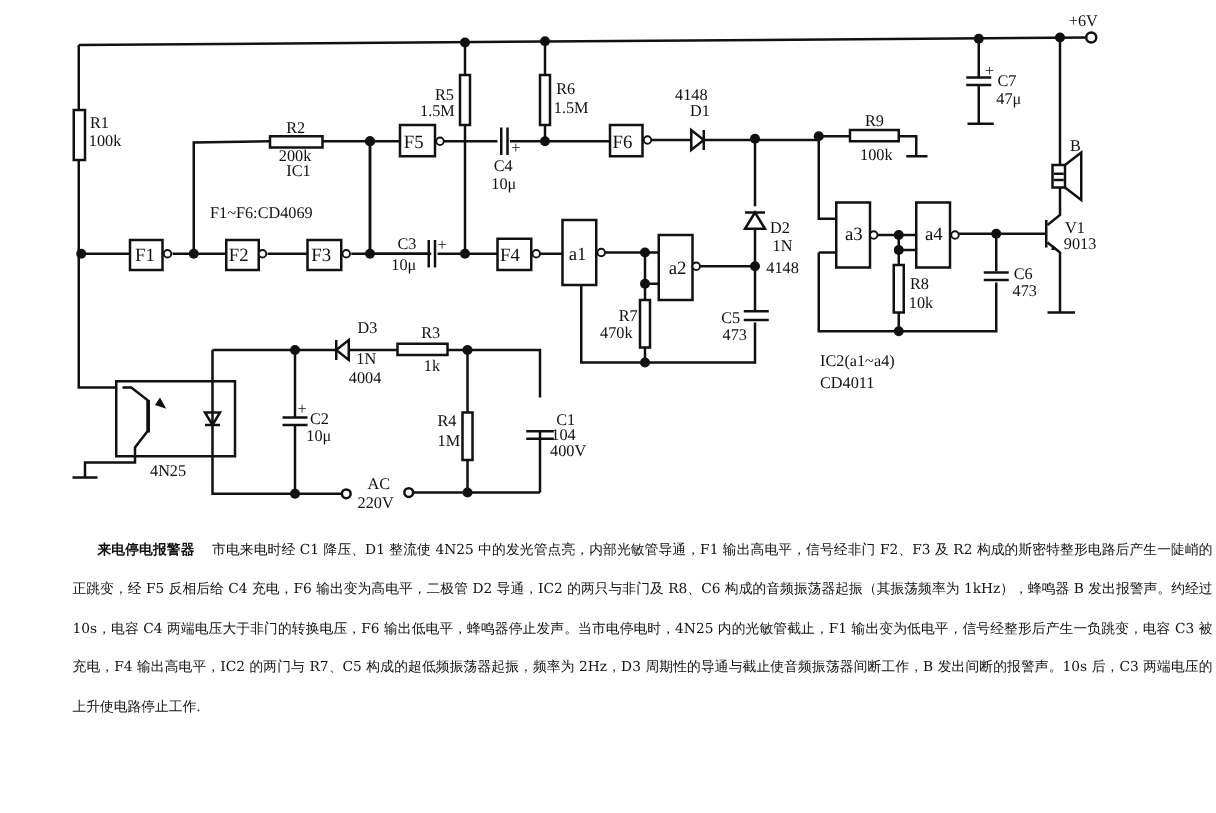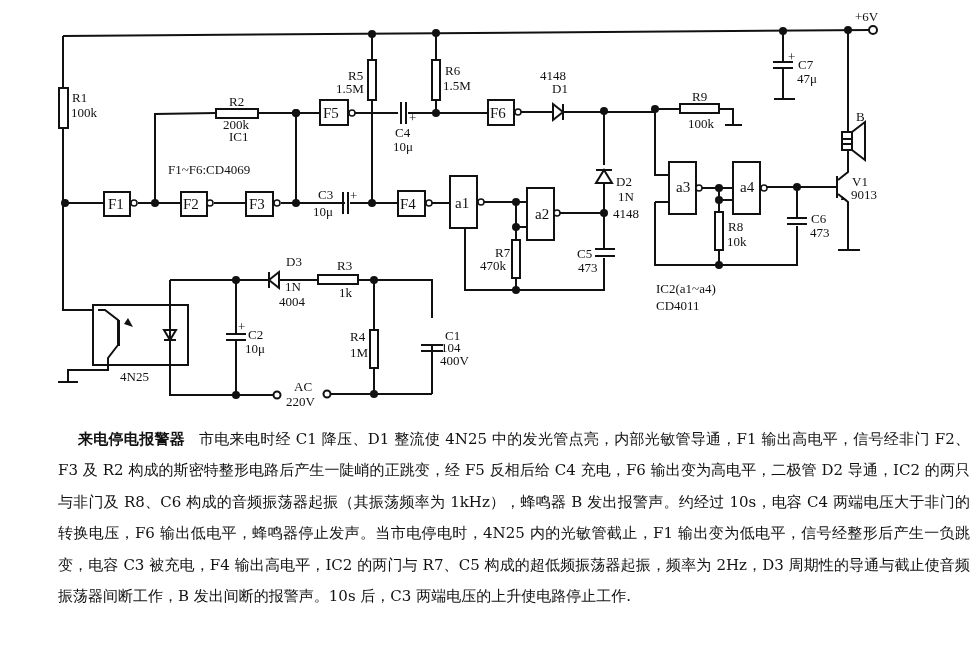--- a/index.html
+++ b/index.html
@@ -3,21 +3,21 @@
 <meta charset="utf-8">
 <style>
   html, body { margin:0; padding:0; background:#ffffff; }
   body { width:973px; height:650px; position:relative; overflow:hidden; font-family:"Liberation Serif", serif; color:#111; }
   #schematic { position:absolute; left:0; top:0; width:973px; height:420px; }
   #schematic .w { stroke:#111; stroke-width:2; fill:none; }
   #schematic .box { stroke:#111; stroke-width:2; fill:#fff; }
   #schematic .dot { fill:#111; }
   #schematic .lbl { font-family:"Liberation Serif", serif; font-size:13px; fill:#111; }
   #schematic .glbl { font-family:"Liberation Serif", serif; font-size:15px; fill:#111; }
-  #desc { position:absolute; left:58px; top:424px; width:912px; font-family:"DejaVu Serif", serif; font-size:15px; line-height:31.4px; color:#111; text-align:justify; }
+  #desc { position:absolute; left:58px; top:424px; width:912px; font-family:"DejaVu Serif", serif; font-size:11px; line-height:31.4px; color:#111; text-align:justify; }
   #desc .title { font-weight:bold; font-family:"DejaVu Sans", sans-serif; margin-right:14px; margin-left:20px; }
   #desc .para { white-space:normal; }
 </style>
 </head>
 <body>
 
 <svg id="schematic" viewBox="0 0 973 420" xmlns="http://www.w3.org/2000/svg">
 
   <path class="w" d="M63,36 L870,30"></path>
   <circle cx="873" cy="30" r="4" fill="#fff" stroke="#111" stroke-width="2"></circle>

